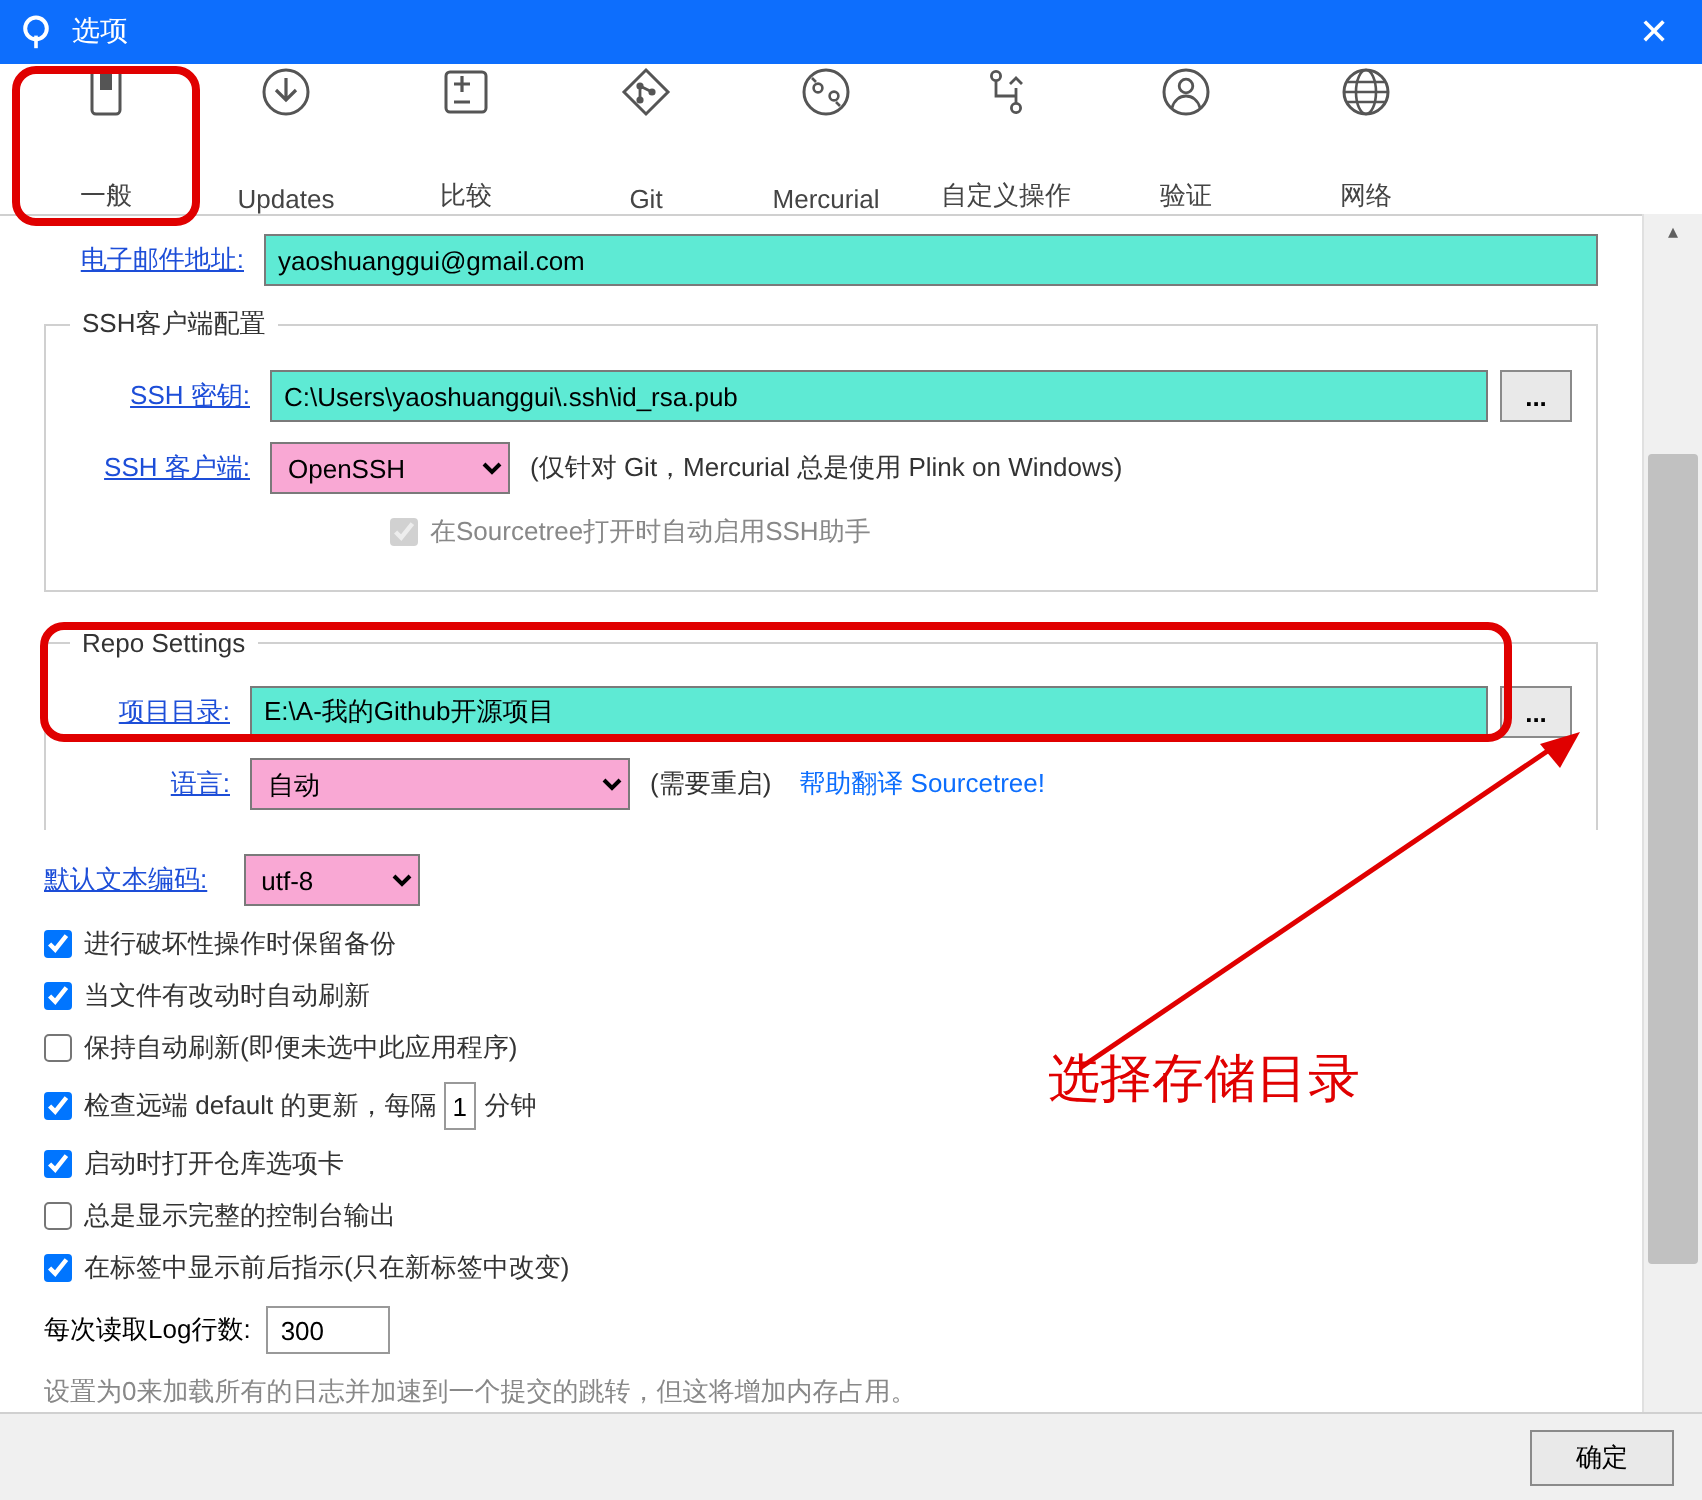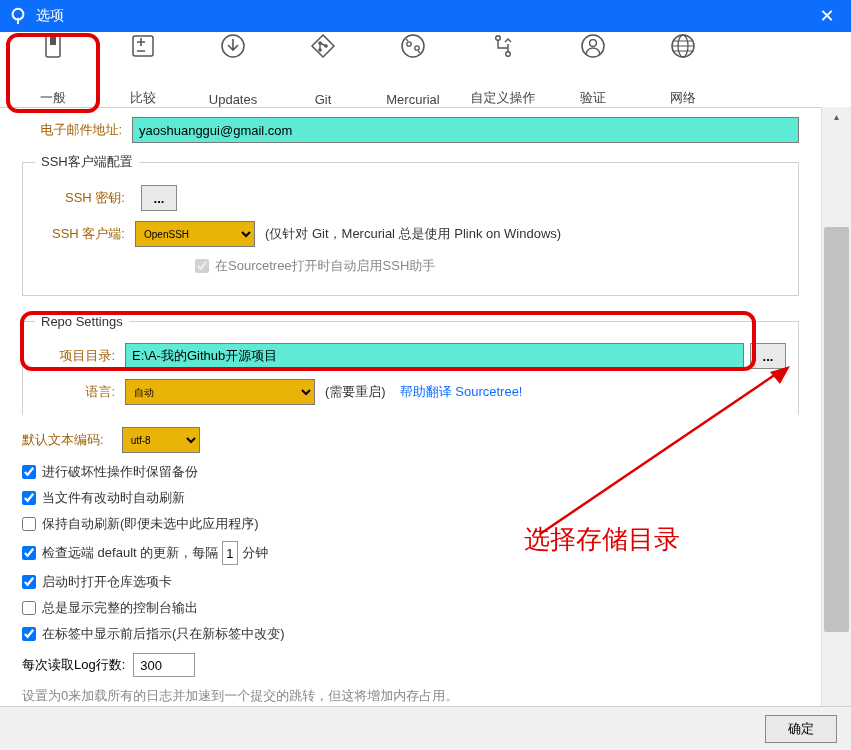--- a/index.html
+++ b/index.html
@@ -16,23 +16,23 @@
     .tab-icon { width: 28px; height: 28px; display: flex; align-items: center; justify-content: center; }
     .tab-label { font-size: 13px; }
     
     .content-wrap { position: absolute; top: 107px; left: 0; right: 0; bottom: 44px; }
     .content { position: absolute; top: 0; left: 6px; right: 36px; bottom: 0; overflow: hidden; padding: 10px 16px; }
     .scrollbar-track { position: absolute; right: 0; top: 0; bottom: 0; width: 30px; background: #f0f0f0; border-left: 1px solid #e0e0e0; }
     .scrollbar-arrow { height: 18px; display: flex; align-items: center; justify-content: center; color: #606060; font-size: 10px; }
     .scrollbar-thumb { position: absolute; left: 2px; right: 2px; top: 120px; height: 405px; background: #c1c1c1; border-radius: 2px; }
     
     .form-row { display: flex; align-items: center; margin-bottom: 10px; }
-    .form-label { width: 110px; text-align: right; padding-right: 10px; color: #a16207; }
+    .form-label { width: 110px; text-align: right; padding-right: 10px; color: #1d4ed8; text-decoration: underline; }
     .form-input { flex: 1; height: 26px; border: 1px solid #7a7a7a; padding: 2px 6px; font-size: 13px; background: #5eead4; }
-    .form-select { height: 26px; border: 1px solid #7a7a7a; padding: 2px 4px; font-size: 10px; background: #eab308; }
+    .form-select { height: 26px; border: 1px solid #7a7a7a; padding: 2px 4px; font-size: 13px; background: #f9a8d4; }
     
     fieldset { border: 1px solid #d0d0d0; padding: 14px 12px 12px 12px; margin-bottom: 18px; position: relative; }
     fieldset legend { padding: 0 6px; font-size: 13px; color: #333; }
     
     .btn-browse { width: 36px; height: 26px; border: 1px solid #8a8a8a; background: #e9e9e9; margin-left: 6px; cursor: pointer; font-size: 13px; display: flex; align-items: center; justify-content: center; font-weight: bold; }
     
     .inline-text { margin-left: 10px; color: #333; font-size: 13px; text-align: center; }
     .checkbox-row { display: flex; align-items: center; margin-bottom: 8px; color: #333; }
     .checkbox-row.sub { margin-left: 120px; padding-left: 40px; }
     .checkbox-row.sub.disabled { color: #888; }
@@ -73,34 +73,34 @@
       <svg width="26" height="26" viewBox="0 0 26 26">
           <rect x="6" y="2" width="14" height="22" rx="2" fill="none" stroke="#555" stroke-width="1.5"></rect>
           <rect x="10" y="4" width="6" height="8" fill="#555"></rect>
         </svg>
     </span>
     <span class="tab-label">一般</span>
   </div>
   <div class="tab">
     <span class="tab-icon">
       <svg width="26" height="26" viewBox="0 0 26 26">
+          <circle cx="13" cy="13" r="11" fill="none" stroke="#555" stroke-width="1.5"></circle>
+          <path d="M13 6 v10 M8 12 l5 5 l5 -5" fill="none" stroke="#555" stroke-width="1.6"></path>
+        </svg>
+    </span>
+    <span class="tab-label">Updates</span>
+  </div>
+  <div class="tab">
+    <span class="tab-icon">
+      <svg width="26" height="26" viewBox="0 0 26 26">
           <rect x="3" y="3" width="20" height="20" rx="2" fill="none" stroke="#555" stroke-width="1.5"></rect>
           <path d="M7 9 h8 M11 5 v8 M7 18 h8" stroke="#555" stroke-width="1.6"></path>
         </svg>
     </span>
     <span class="tab-label">比较</span>
-  </div>
-  <div class="tab">
-    <span class="tab-icon">
-      <svg width="26" height="26" viewBox="0 0 26 26">
-          <circle cx="13" cy="13" r="11" fill="none" stroke="#555" stroke-width="1.5"></circle>
-          <path d="M13 6 v10 M8 12 l5 5 l5 -5" fill="none" stroke="#555" stroke-width="1.6"></path>
-        </svg>
-    </span>
-    <span class="tab-label">Updates</span>
   </div>
   <div class="tab">
     <span class="tab-icon">
       <svg width="26" height="26" viewBox="0 0 26 26">
           <path d="M13 2 L24 13 L13 24 L2 13 Z" fill="none" stroke="#555" stroke-width="1.5"></path>
           <circle cx="10" cy="10" r="1.8" fill="#555"></circle>
           <circle cx="16" cy="13" r="1.8" fill="#555"></circle>
           <circle cx="10" cy="17" r="1.8" fill="#555"></circle>
           <path d="M10 10 L16 13 M10 10 v7" stroke="#555" stroke-width="1.4"></path>
         </svg>
@@ -156,20 +156,21 @@
 
     <div class="form-row">
       <span class="form-label">电子邮件地址:</span>
       <input class="form-input" type="text" value="yaoshuanggui@gmail.com" style="">
     </div>
 
     <fieldset>
       <legend>SSH客户端配置</legend>
       <div class="form-row">
         <span class="form-label" style="width:100px">SSH 密钥:</span>
+        <input class="form-input" type="text" value="C:\Users\yaoshuanggui\.ssh\id_rsa.pub" style="">
         <button class="btn-browse">...</button>
       </div>
       <div class="form-row">
         <span class="form-label" style="width:100px">SSH 客户端:</span>
         <select class="form-select" style="width:120px">
           <option>OpenSSH</option>
         </select>
         <span class="inline-text">(仅针对 Git，Mercurial 总是使用 Plink on Windows)</span>
       </div>
       <div class="checkbox-row sub disabled">
@@ -190,21 +191,21 @@
         <select class="form-select" style="width:190px">
           <option>自动</option>
         </select>
         <span class="inline-text">(需要重启)</span>
         <a class="link" style="margin-left:14px">帮助翻译 Sourcetree!</a>
       </div>
     </fieldset>
 
     <div class="form-row" style="margin-top:12px">
       <span class="form-label" style="width:auto;margin-right:8px;text-align:left">默认文本编码:</span>
-      <select class="form-select" style="width:78px">
+      <select class="form-select" style="width:88px">
         <option>utf-8</option>
       </select>
     </div>
 
     <div class="checkbox-row">
       <input type="checkbox" checked="" style="">
       <span>进行破坏性操作时保留备份</span>
     </div>
     <div class="checkbox-row">
       <input type="checkbox" checked="" style="">

